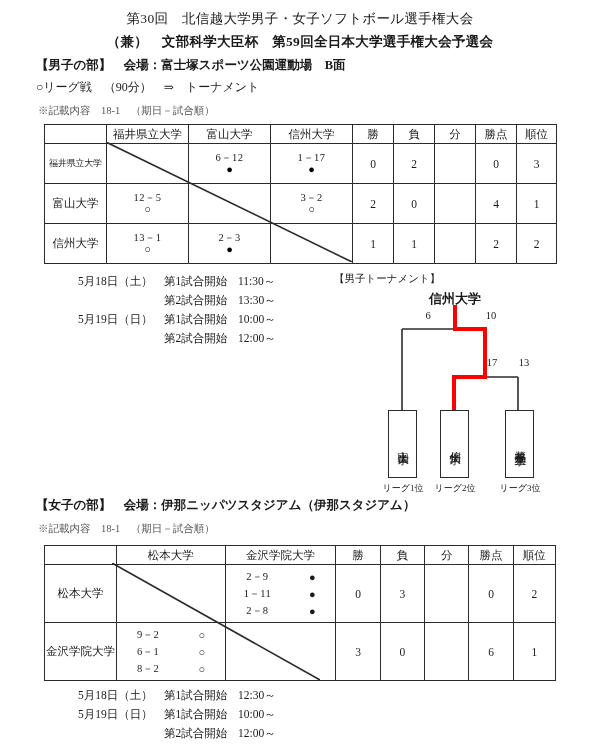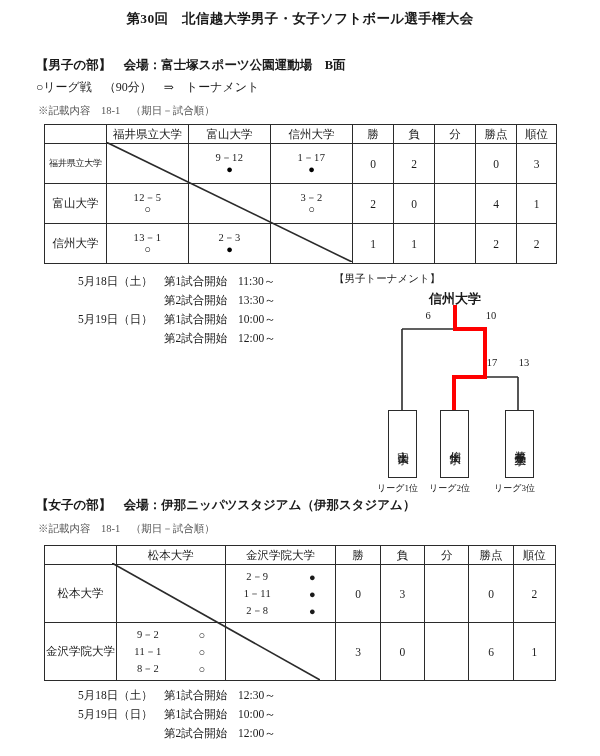--- a/index.html
+++ b/index.html
@@ -23,21 +23,21 @@
   }
 
   
   .title-1 {
     position: absolute;
     top: 10px;
     left: 0;
     width: 600px;
     text-align: center;
     font-size: 13.5px;
-    font-weight: bold;
+    font-weight: normal;
     letter-spacing: 0.3px;
   }
   .title-2 {
     position: absolute;
     top: 33px;
     left: 0;
     width: 600px;
     text-align: center;
     font-size: 13.5px;
     font-weight: bold;
@@ -189,29 +189,31 @@
     justify-content: center;
     writing-mode: vertical-rl;
     text-orientation: upright;
     font-size: 11.5px;
     letter-spacing: 1px;
     line-height: 1;
   }
   .rank-lbl {
     position: absolute;
     font-size: 9px;
+    text-align: center;
     white-space: nowrap;
   }
 </style>
 </head>
 <body>
 
 <div class="page">
 
   <div class="title-1">第30回　北信越大学男子・女子ソフトボール選手権大会</div>
+  <div class="title-2">（兼）　文部科学大臣杯　第59回全日本大学選手権大会予選会</div>
 
   <div class="sec-head" style="top:57px; left:36px;">【男子の部】　会場：富士塚スポーツ公園運動場　B面</div>
   <div class="sec-sub" style="top:79px; left:36px;">○リーグ戦　（90分）　⇒　トーナメント</div>
   <div class="note" style="top:104px; left:38px;">※記載内容　18-1　（期日－試合順）</div>
 
   <table class="lg-table" style="top:124px; left:44px; width:512px;">
     <colgroup>
       <col style="width:62px">
       <col style="width:82px">
       <col style="width:82px">
@@ -233,21 +235,21 @@
         <th class="hdr">分</th>
         <th class="hdr">勝点</th>
         <th class="hdr">順位</th>
       </tr>
     </thead>
     <tbody>
       <tr style="height:40px">
         <td class="team-name small">福井県立大学</td>
         <td class="mcell"></td>
         <td class="mcell">
-          <span class="score">9－12</span>
+          <span class="score">6－12</span>
           <span class="mark lose">●</span>
         </td>
         <td class="mcell">
           <span class="score">1－17</span>
           <span class="mark lose">●</span>
         </td>
         <td class="num-cell">0</td>
         <td class="num-cell">2</td>
         <td class="num-cell"></td>
         <td class="num-cell">0</td>
@@ -406,21 +408,21 @@
         <td class="num-cell">2</td>
       </tr>
       <tr style="height:58px">
         <td class="team-name">金沢学院大学</td>
         <td class="wcell">
           <div class="wrow">
             <span class="score">9－2</span>
             <span class="mark">○</span>
           </div>
           <div class="wrow">
-            <span class="score">11－1</span>
+            <span class="score">6－1</span>
             <span class="mark">○</span>
           </div>
           <div class="wrow">
             <span class="score">8－2</span>
             <span class="mark">○</span>
           </div>
         </td>
         <td class="wcell"></td>
         <td class="num-cell">3</td>
         <td class="num-cell">0</td>

